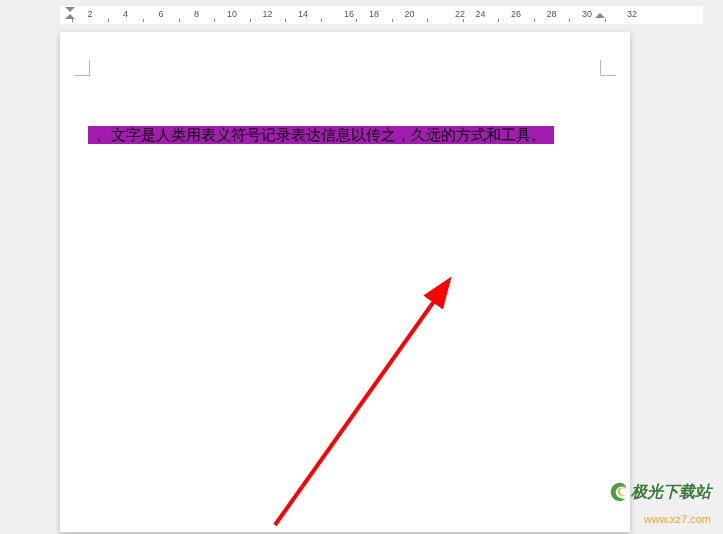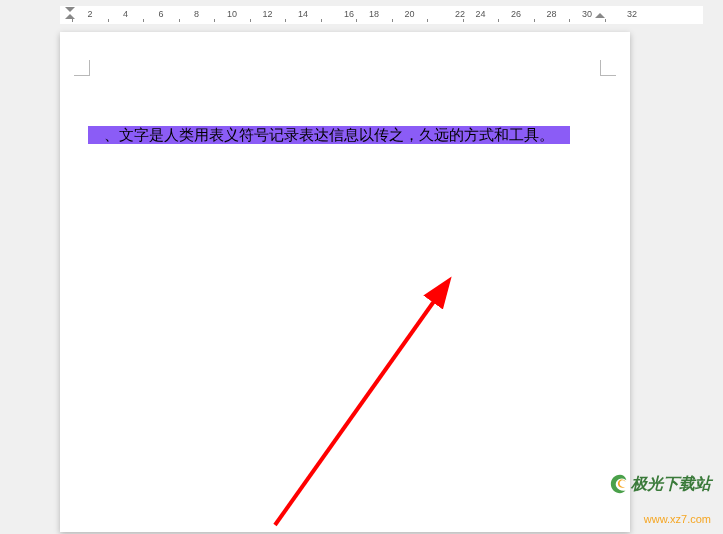--- a/index.html
+++ b/index.html
@@ -104,22 +104,22 @@
     .doc-text {
       position: absolute;
       top: 92px;
       left: 28px;
       font-size: 15px;
       line-height: 1.5;
       font-family: "SimSun", "Microsoft YaHei", serif;
       color: #000;
     }
     .highlighted {
-      background: #8b5cf6;
-      padding: 1px 16px;
+      background: #a21caf;
+      padding: 1px 8px;
     }
     
     
     .arrow-svg {
       position: absolute;
       top: 0;
       left: 0;
       width: 723px;
       height: 534px;
       pointer-events: none;
@@ -147,21 +147,21 @@
       font-size: 16px;
       font-weight: bold;
       color: #3a7a3a;
       font-style: italic;
       font-family: "Microsoft YaHei", sans-serif;
     }
     .wm-url {
       font-size: 11px;
       color: #f5a623;
       font-family: Arial, sans-serif;
-      margin-top: 18px;
+      margin-top: 10px;
     }
   </style>
 </head>
 <body>
 
 <div class="ruler">
   <div class="ruler-numbers">
     <div class="ruler-marker-left"></div>
   <span class="ruler-num" style="left: 30px;">2</span>
       <div class="ruler-tick" style="left: 12.25px;"></div>

